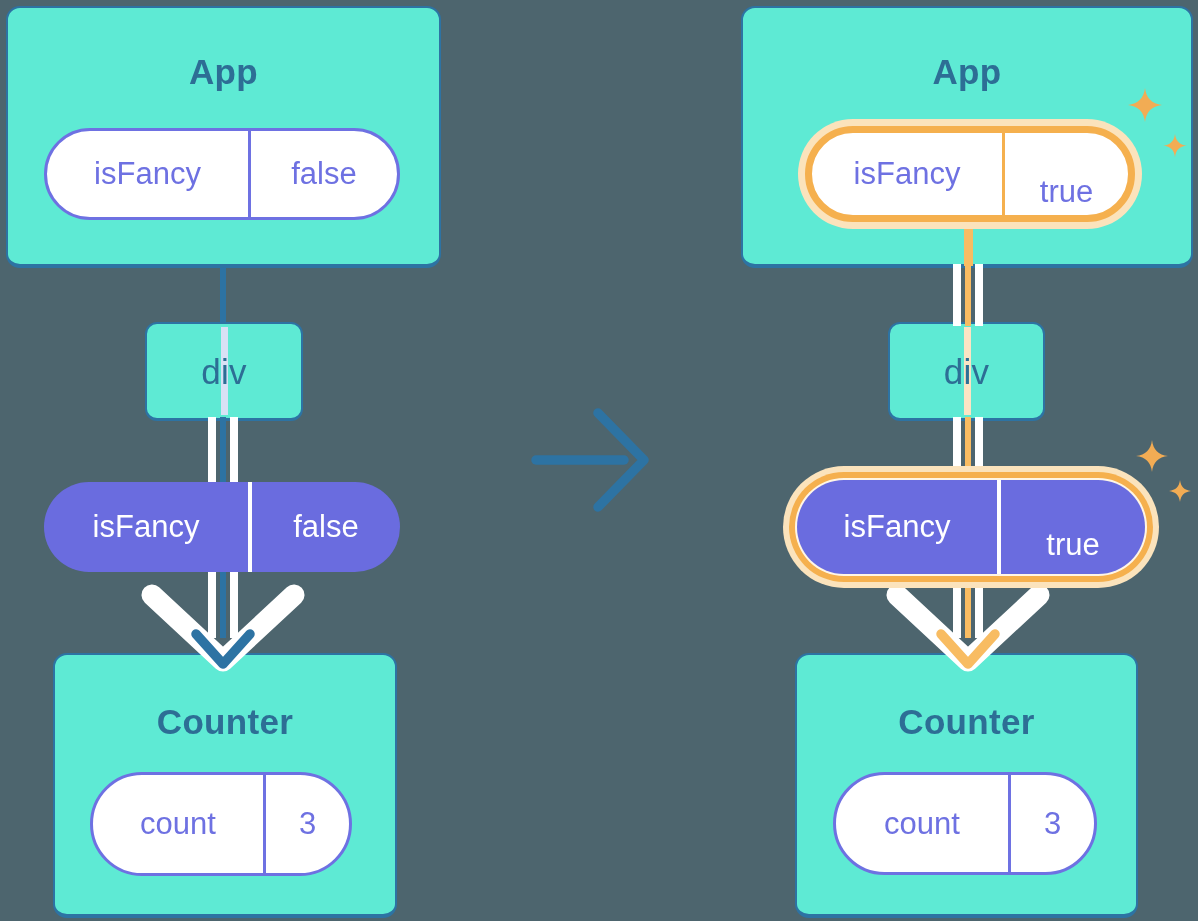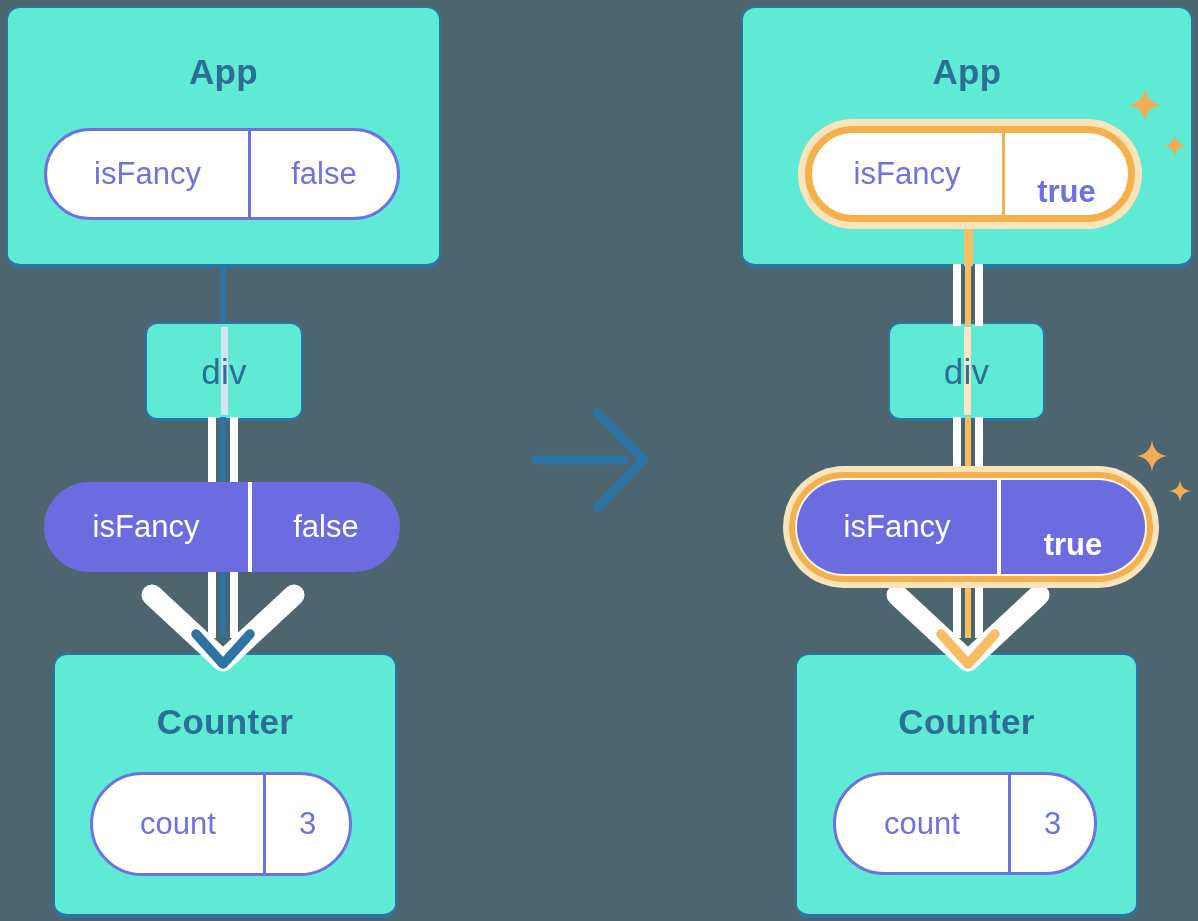--- a/index.html
+++ b/index.html
@@ -41,21 +41,21 @@
     box-shadow:0 0 0 7px #FBE3BC;
   }
   .hl-outline .cell-l{border-right:3px solid #F5B04E;}
   .hl-outline .pill-text{color:#6E71E2;}
   .hl-solid{ 
     background:#6A6CDF;border-radius:60px;
     box-shadow:0 0 0 2px #FFF6E6,0 0 0 8px #F5B04E,0 0 0 14px #FBE3BC;
   }
   .hl-solid .cell-l{border-right:4px solid #fff;}
   .hl-solid .pill-text{color:#fff;}
-  .bold{font-weight:bold;margin-top:35px;}
+  .bold{font-weight:normal;margin-top:35px;}
 
   
   .line{position:absolute;z-index:1;}
   .vline3{position:absolute;display:flex;column-gap:4px;z-index:4;}
   .vline3 .w{width:8px;background:#fff;}
   .vline3 .c{width:6px;}
   .c-blue{background:#2D73A3;}
   .c-orange{background:#F8BC62;}
   .faint-line{position:absolute;top:3px;bottom:3px;width:7px;left:50%;margin-left:-3px;z-index:1;}
   .chev{position:absolute;z-index:3;}

